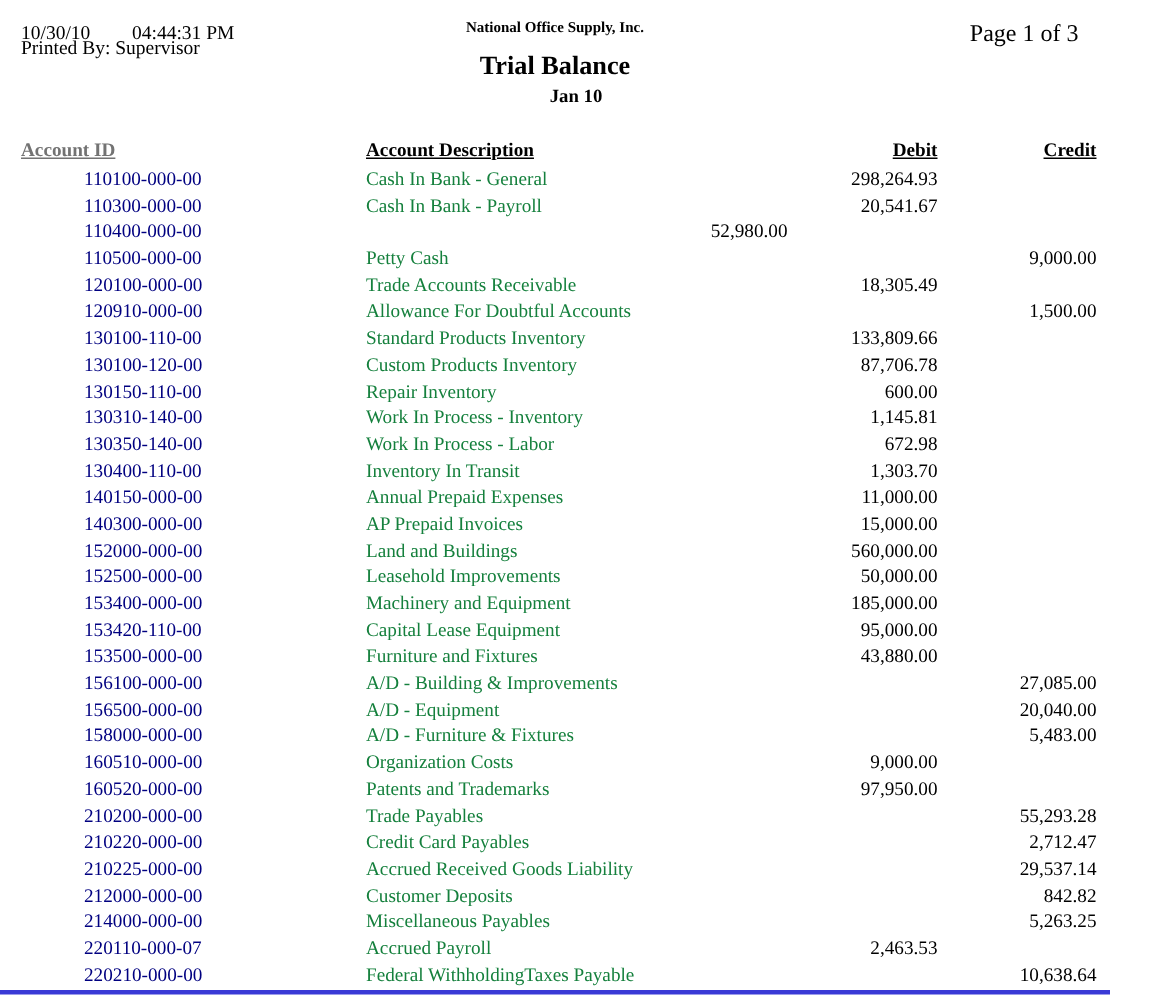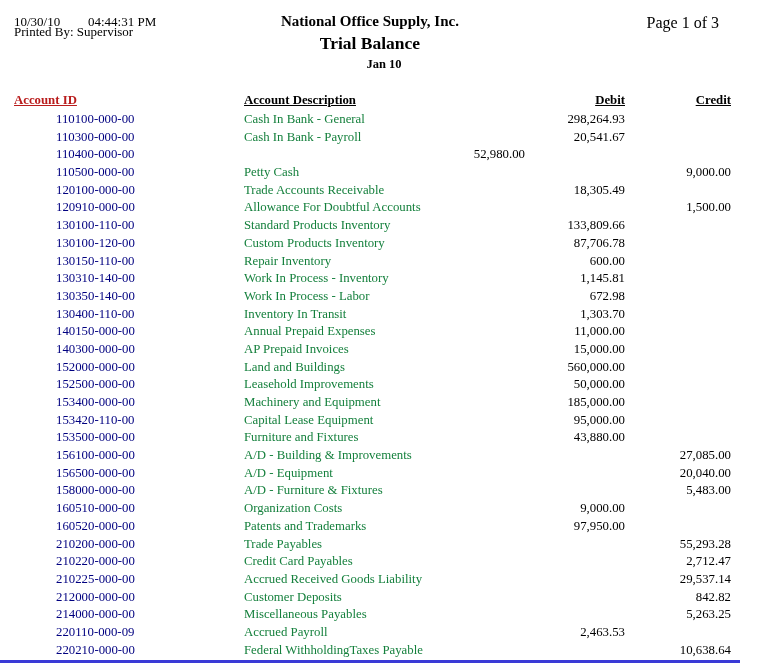--- a/index.html
+++ b/index.html
@@ -18,21 +18,21 @@
     height: 665px;
   }
   
   .rpt-header {
     position: absolute;
     top: 0; left: 0; right: 0;
     height: 88px;
   }
   .hdr-date   { position: absolute; top: 14px; left: 14px;  font-size: 13px; }
   .hdr-time   { position: absolute; top: 14px; left: 88px;  font-size: 13px; }
-  .hdr-company{ position: absolute; top: 13px; left: 0; right: 0; text-align: center; font-size: 15px; font-weight: bold; }
+  .hdr-company{ position: absolute; top: 13px; left: 0; right: 0; text-align: center; font-size: 10px; font-weight: bold; }
   .hdr-page   { position: absolute; top: 14px; right: 21px; font-size: 16px; }
   .hdr-printedby { position: absolute; top: 24px; left: 14px; font-size: 13px; }
   .hdr-title  { position: absolute; top: 33px; left: 0; right: 0; text-align: center; font-size: 17.5px; font-weight: bold; }
   .hdr-period { position: absolute; top: 57px; left: 0; right: 0; text-align: center; font-size: 12.5px; font-weight: bold; margin-left: 28px; }
   
   .tbl {
     position: absolute;
     top: 90px;
     left: 14px;
     width: 717px; 
@@ -80,21 +80,21 @@
     <span class="hdr-time">04:44:31 PM</span>
     <div class="hdr-company">National Office Supply, Inc.</div>
     <span class="hdr-page">Page 1 of 3</span>
     <span class="hdr-printedby">Printed By: Supervisor</span>
     <div class="hdr-title">Trial Balance</div>
     <div class="hdr-period">Jan 10</div>
   </div>
 
   <div class="tbl">
     <div class="trow head">
-      <span class="cell-id-h" style="color:#b91c1c;">Account ID</span>
+      <span class="cell-id-h" style="color:#737373;">Account ID</span>
       <span class="cell-desc-h">Account Description</span>
       <span class="cell-debit">Debit</span>
       <span class="cell-credit">Credit</span>
     </div>
     <div>
   <div class="trow">
     <span class="cell-id">110100-000-00</span>
     <span class="cell-desc">Cash In Bank - General</span>
     <span class="cell-debit">298,264.93</span>
     <span class="cell-credit"></span>
@@ -289,21 +289,21 @@
   </div>
 
   <div class="trow">
     <span class="cell-id">214000-000-00</span>
     <span class="cell-desc">Miscellaneous Payables</span>
     <span class="cell-debit"></span>
     <span class="cell-credit">5,263.25</span>
   </div>
 
   <div class="trow">
-    <span class="cell-id">220110-000-09</span>
+    <span class="cell-id">220110-000-07</span>
     <span class="cell-desc">Accrued Payroll</span>
     <span class="cell-debit">2,463.53</span>
     <span class="cell-credit"></span>
   </div>
 
   <div class="trow">
     <span class="cell-id">220210-000-00</span>
     <span class="cell-desc">Federal WithholdingTaxes Payable</span>
     <span class="cell-debit"></span>
     <span class="cell-credit">10,638.64</span>

